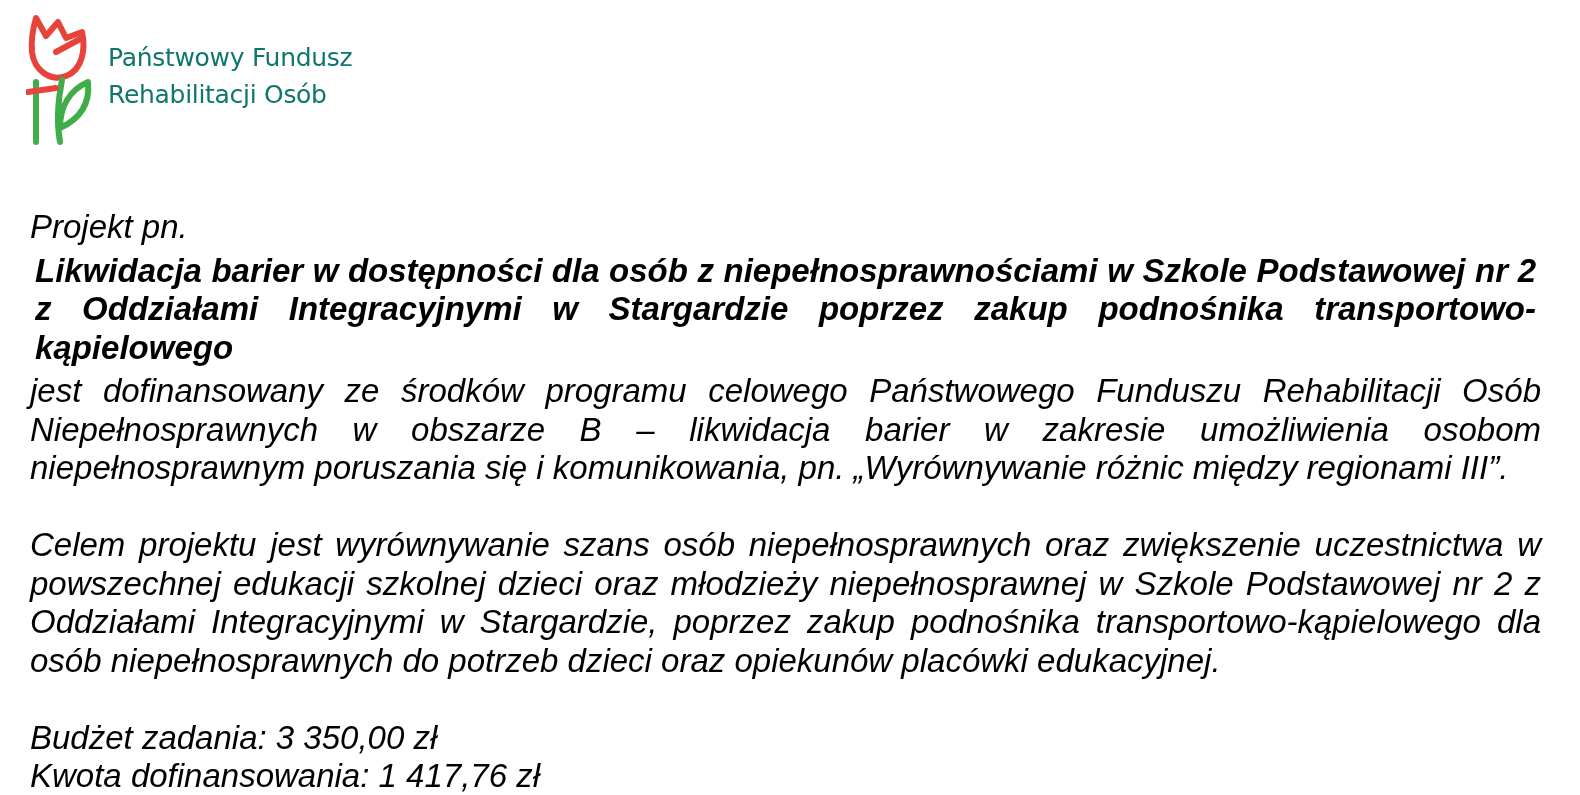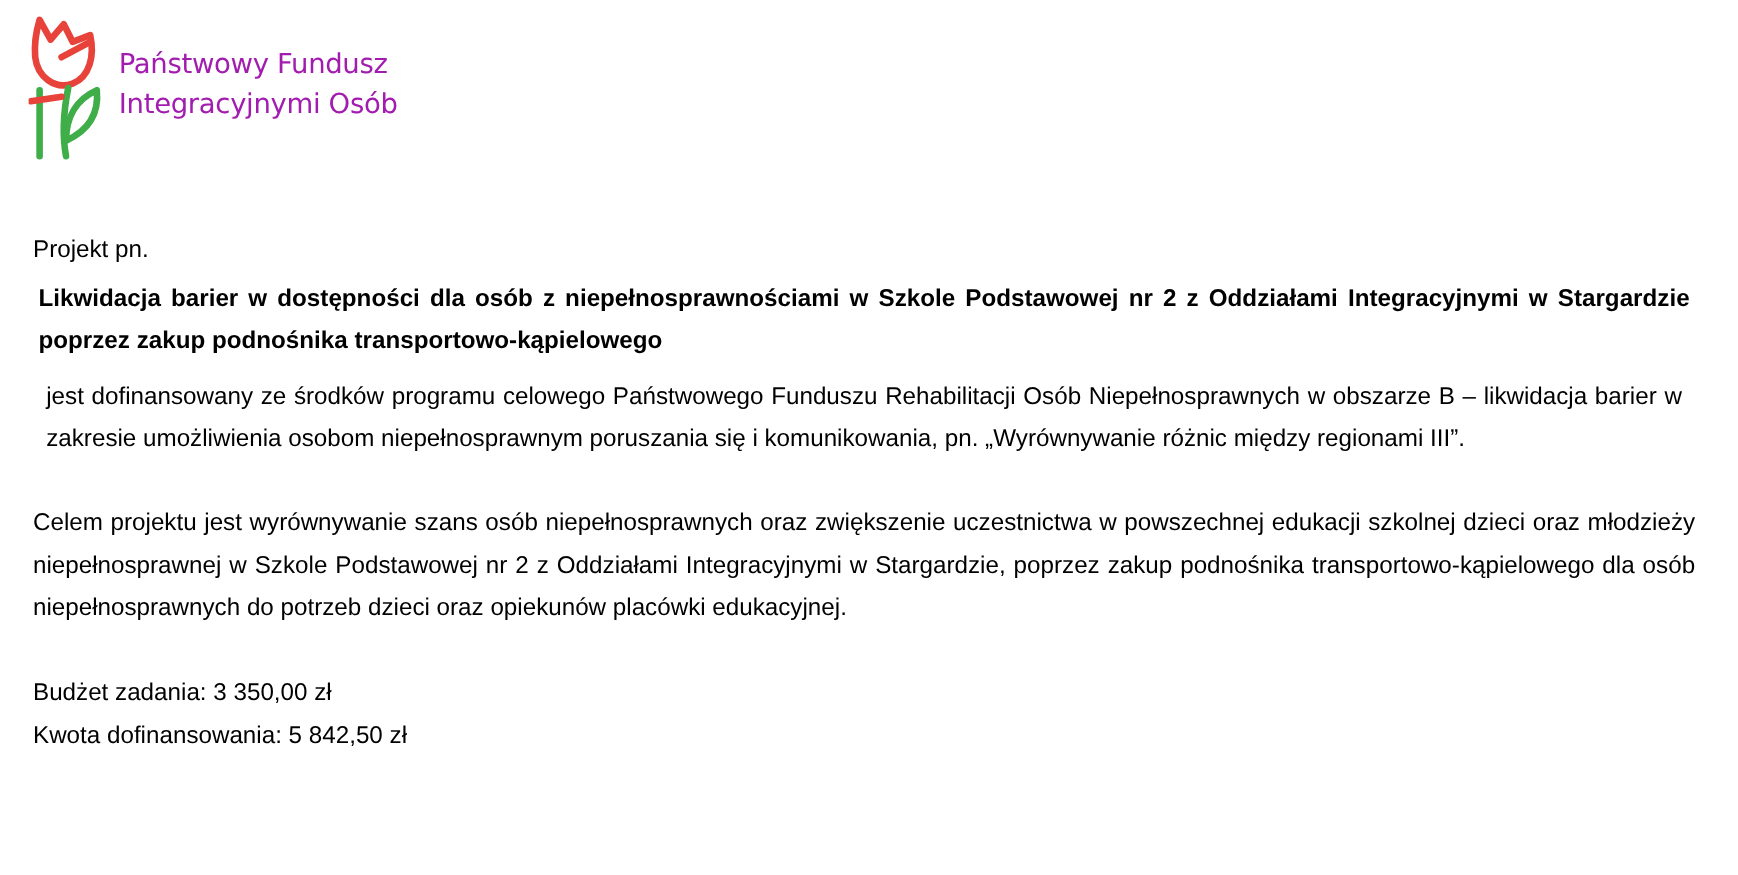--- a/index.html
+++ b/index.html
@@ -29,45 +29,46 @@
       width: 70px;
       height: 140px;
     }
     .logo-text {
       position: absolute;
       left: 82px;
       top: 30px;
       font-family: "DejaVu Sans", sans-serif;
       font-size: 25px;
       line-height: 36.5px;
-      color: #a21caf;
+      color: #0f766e;
       letter-spacing: -0.3px;
     }
     .logo-text div {
       white-space: nowrap;
     }
     .content {
       position: absolute;
       left: 30px;
       top: 208px;
       width: 1511px;
-      font-size: 22px;
+      font-size: 33px;
       line-height: 38.5px;
+      font-style: italic;
     }
     .intro {
       margin: 0;
     }
     .project-title {
       margin: 5px;
       font-weight: bold;
       text-align: justify;
       text-align-last: left;
     }
     .description {
-      margin: 12px;
+      margin: 0;
       text-align: justify;
       text-align-last: left;
     }
     .goal {
       margin: 38.5px 0 0 0;
       text-align: justify;
       text-align-last: left;
     }
     .budget {
       margin: 38.5px 0 0 0;
@@ -88,26 +89,26 @@
     <path d="M36 70 C32 90 30 110 34 132" fill="none" stroke="#3fae49" stroke-width="6" stroke-linecap="round"></path>
 
     <path d="M10 72 L10 132" fill="none" stroke="#3fae49" stroke-width="6" stroke-linecap="round"></path>
 
     <path d="M34 118 C34 96 44 80 62 72 C64 92 56 108 34 118 Z" fill="none" stroke="#3fae49" stroke-width="6" stroke-linejoin="round"></path>
 
     <path d="M2 82 L30 78" fill="none" stroke="#e8433a" stroke-width="6" stroke-linecap="round"></path>
   </svg>
   <div class="logo-text">
     <div>Państwowy Fundusz</div>
-    <div>Integracyjnymi Osób</div>
+    <div>Rehabilitacji Osób</div>
   </div>
 </div>
 
 <div class="content">
   <p class="intro">Projekt pn.</p>
   <p class="project-title">Likwidacja barier w dostępności dla osób z niepełnosprawnościami w Szkole Podstawowej nr 2 z Oddziałami Integracyjnymi w Stargardzie poprzez zakup podnośnika transportowo-kąpielowego</p>
   <p class="description">jest dofinansowany ze środków programu celowego Państwowego Funduszu Rehabilitacji Osób Niepełnosprawnych w obszarze B – likwidacja barier w zakresie umożliwienia osobom niepełnosprawnym poruszania się i komunikowania, pn. „Wyrównywanie różnic między regionami III”.</p>
   <p class="goal">Celem projektu jest wyrównywanie szans osób niepełnosprawnych oraz zwiększenie uczestnictwa w powszechnej edukacji szkolnej dzieci oraz młodzieży niepełnosprawnej w Szkole Podstawowej nr 2 z Oddziałami Integracyjnymi w Stargardzie, poprzez zakup podnośnika transportowo-kąpielowego dla osób niepełnosprawnych do potrzeb dzieci oraz opiekunów placówki edukacyjnej.</p>
   <div class="budget">
     <div>Budżet zadania: 3 350,00 zł</div>
-    <div>Kwota dofinansowania: 5 842,50 zł</div>
+    <div>Kwota dofinansowania: 1 417,76 zł</div>
   </div>
 </div>
 
 </body></html>

